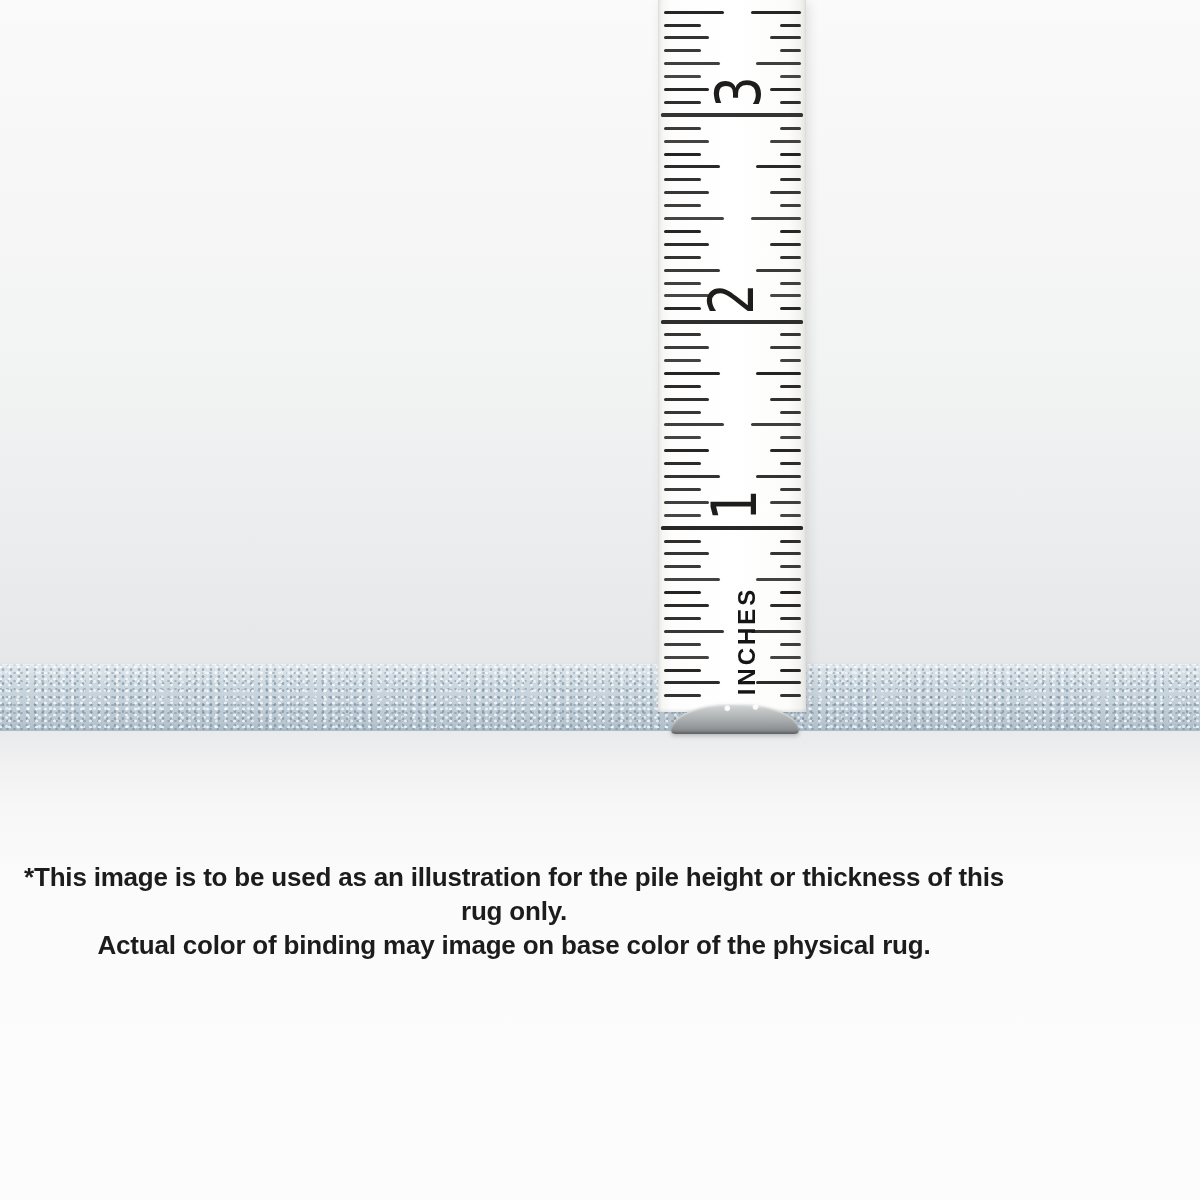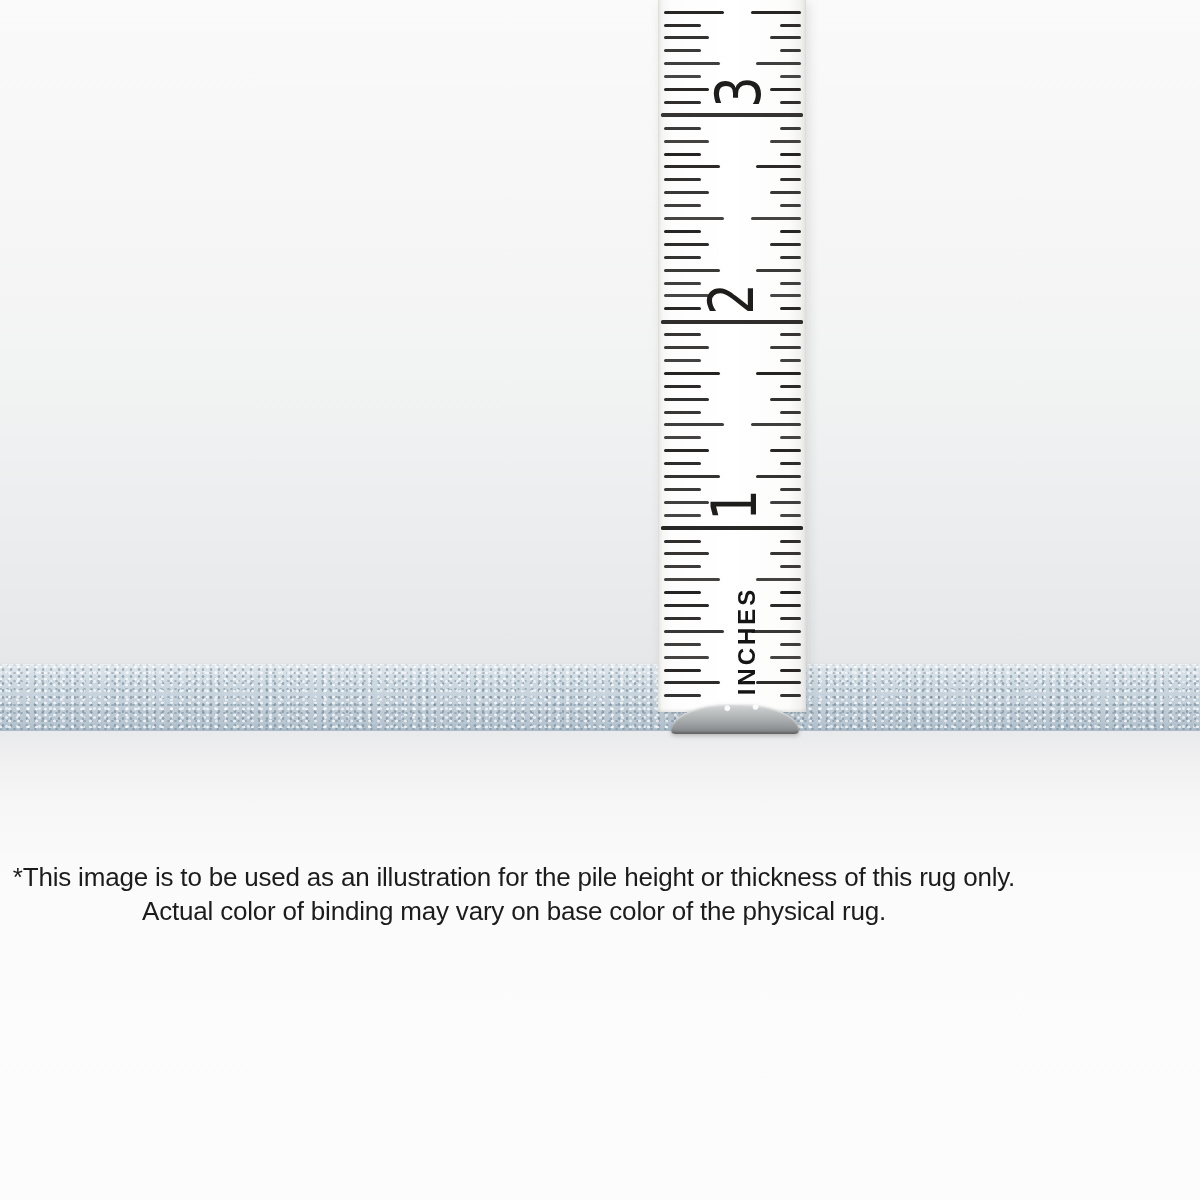--- a/index.html
+++ b/index.html
@@ -52,21 +52,21 @@
     border-radius:52% 52% 5px 5px / 100% 100% 4px 4px;
     background:
       radial-gradient(circle at 44% 14%, rgba(255,255,255,0.95) 0 2.2px, rgba(255,255,255,0) 3.4px),
       radial-gradient(circle at 66% 10%, rgba(255,255,255,0.9) 0 2.2px, rgba(255,255,255,0) 3.4px),
       linear-gradient(180deg,#d6d8d8 0%,#c2c5c6 22%,#adb1b2 48%,#989c9e 72%,#85898b 92%,#6f7273 100%);
     box-shadow:inset 0 1px 2px rgba(255,255,255,0.75), inset 0 -2px 3px rgba(0,0,0,0.22), 0 2px 4px rgba(70,70,70,0.30);
   }
   
   .caption{
     position:absolute;left:0;top:860px;width:1028px;text-align:center;
-    color:#1c1c1c;font-size:26px;line-height:34px;font-weight:400;letter-spacing:-0.2px;
+    color:#1c1c1c;font-size:26px;line-height:34px;font-weight:700;letter-spacing:-0.2px;
   }
   .caption p{margin:0;}
 </style>
 </head>
 <body>
 
 <div class="scene">
 
   <div class="wall"></div>
 
@@ -188,16 +188,16 @@
     <div class="inch-label" style="left:74px;top:299px;">2</div>
     <div class="inch-label" style="left:81px;top:92px;">3</div>
 
     <div class="unit-label" style="left:89px;top:641px;">INCHES</div>
 
     <div class="metal-tip"></div>
   </div>
 
   <div class="caption">
     <p>*This image is to be used as an illustration for the pile height or thickness of this rug only.</p>
-    <p>Actual color of binding may vary on base color of the physical rug.</p>
+    <p>Actual color of binding may image on base color of the physical rug.</p>
   </div>
 
 </div>
 
 </body></html>

